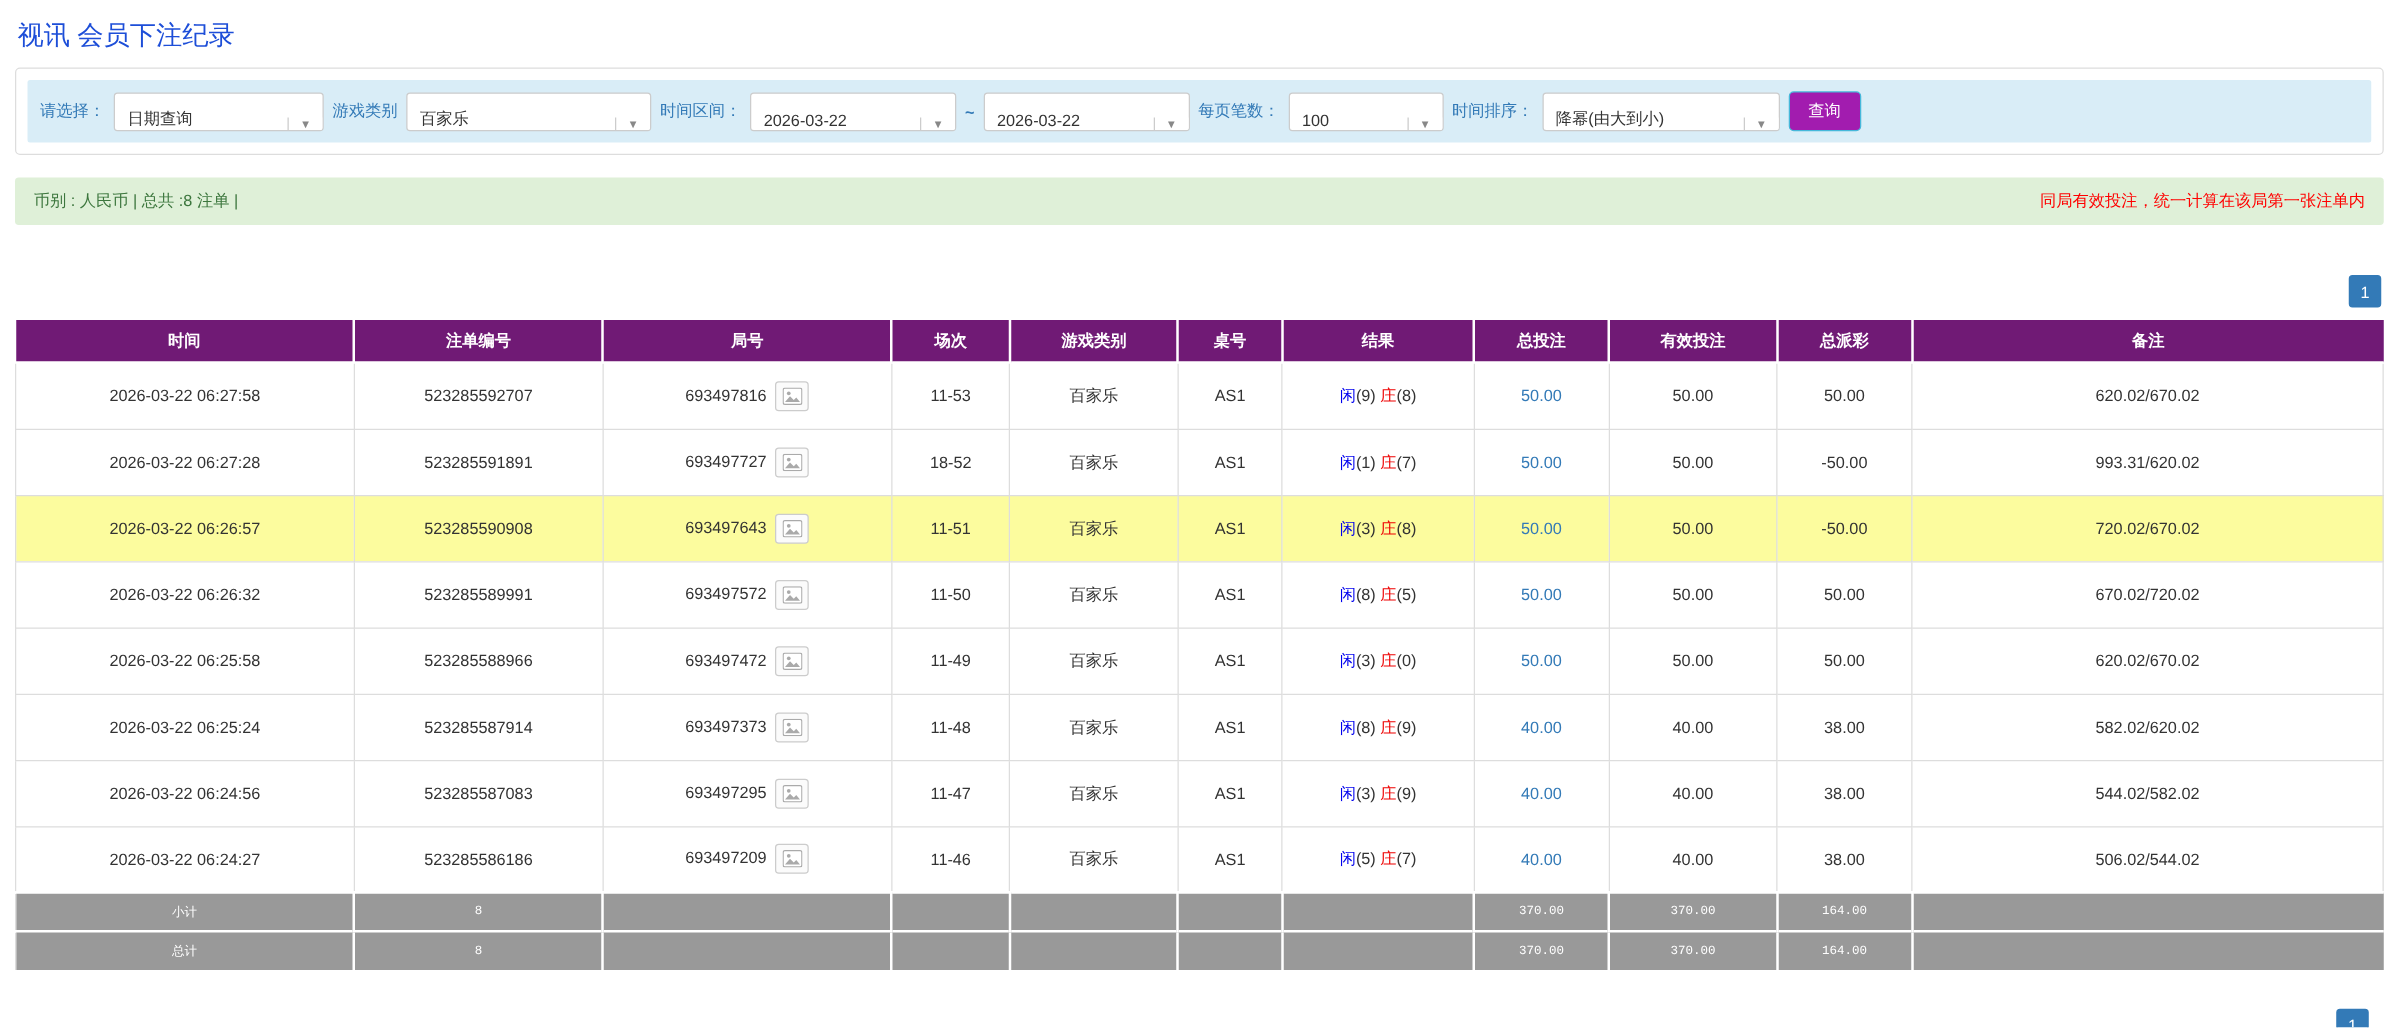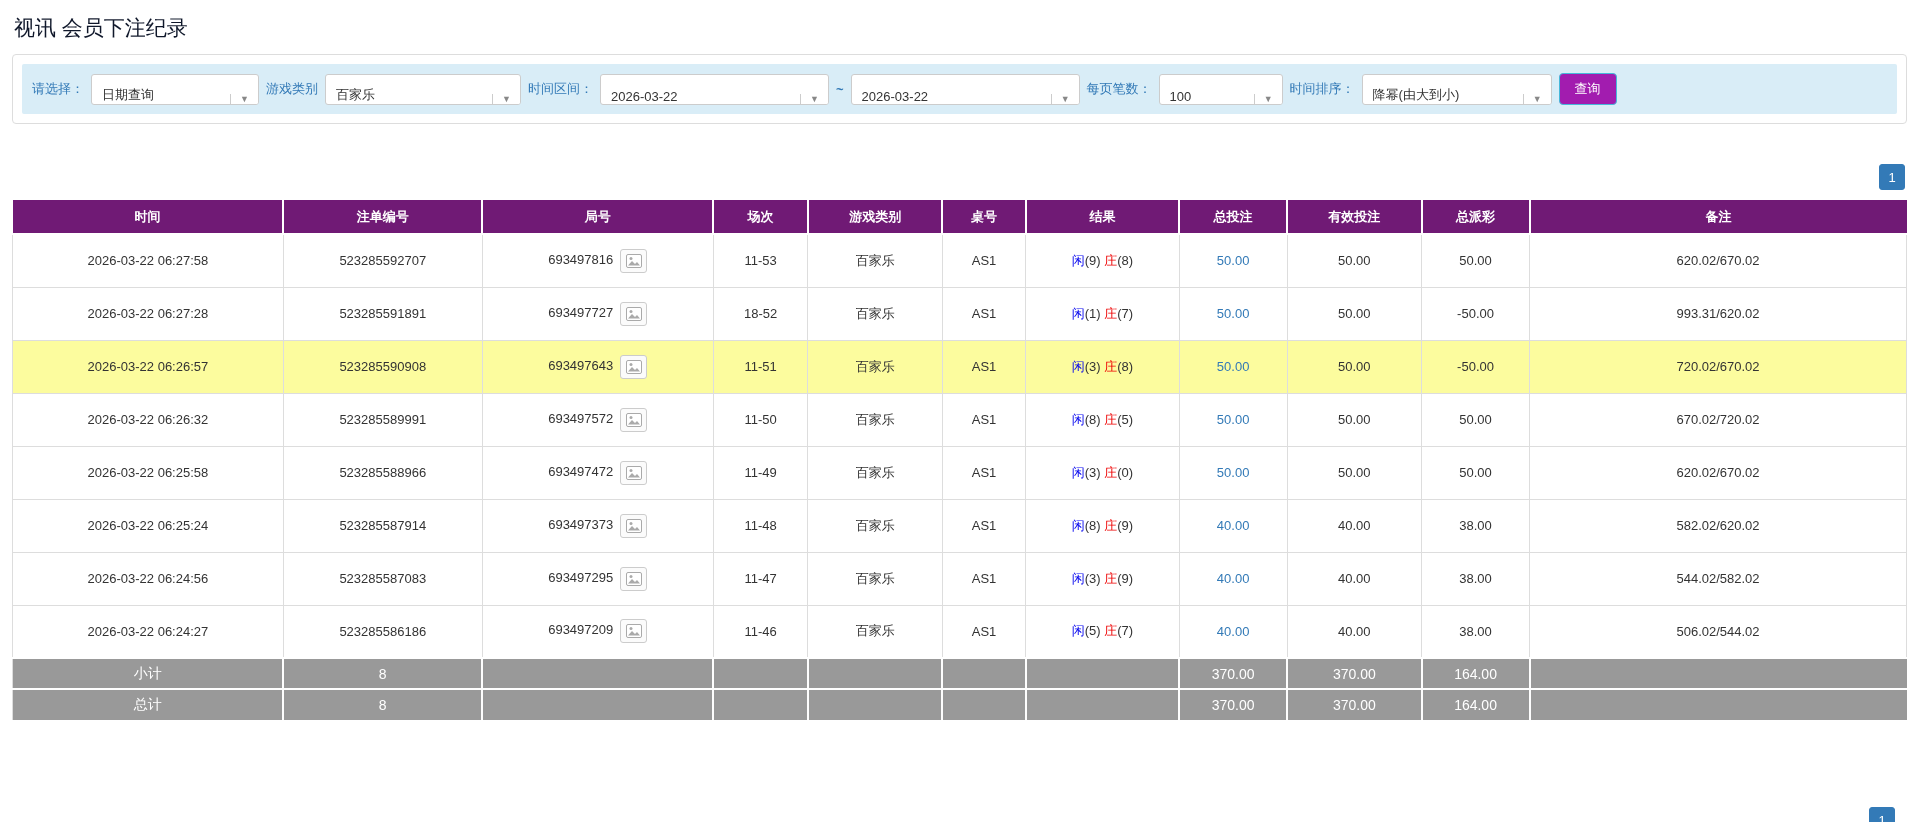--- a/index.html
+++ b/index.html
@@ -1,52 +1,52 @@
 <!DOCTYPE html>
 <html><head>
 <meta charset="utf-8">
 <style>
   * { margin:0; padding:0; box-sizing:border-box; }
   body { font-family: "Liberation Sans", "DejaVu Sans", sans-serif; background:#fff; }
   .page { width:1919px; height:822px; position:relative; overflow:hidden; padding:0 12px; background:#fff; }
 
-  .page-title { font-size:21px; color:#0f172a; font-weight:normal; padding:14px 2px 12px 2px; }
+  .page-title { font-size:21px; color:#1d4ed8; font-weight:normal; padding:14px 2px 12px 2px; }
 
   
   .filter-panel { border:1px solid #ddd; border-radius:4px; padding:9px; background:#fff; }
   .filter-bar { background:#d9edf7; border-radius:2px; padding:9px 10px; display:flex; align-items:center; gap:7px; }
   .f-label { font-size:13px; font-weight:normal; color:#337ab7; white-space:nowrap; }
   .tilde { font-size:13px; color:#337ab7; font-weight:bold; }
   .sel { display:inline-flex; align-items:flex-end; background:#fff; border:1px solid #ccc; border-radius:3px; height:31px; overflow:hidden; cursor:pointer; }
   .sel .sel-text { flex:1; display:flex; align-items:center; padding:0 10px; font-size:13px; color:#333; white-space:nowrap; overflow:hidden; }
   .sel .sel-caret { width:28px; border-left:1px solid #ccc; display:flex; align-items:center; justify-content:center; color:#888; font-size:9px; background:#fff; }
   .w-select { width:168px; }
   .w-game { width:196px; }
-  .w-date { width:229px; }
+  .w-date { width:165px; }
   .w-size { width:124px; }
   .w-sort { width:190px; }
   .btn-search { height:32px; padding:0 15px; background:#a21caf; border:1px solid #46b8da; color:#fff; border-radius:4px; font-size:13px; cursor:pointer; font-family:inherit; }
 
   
   .summary-bar { margin-top:18px; background:#dff0d8; border-radius:3px; padding:0 15px; height:38px; display:flex; align-items:center; justify-content:space-between; }
   .summary-left { font-size:13px; color:#3c763d; }
   .summary-right { font-size:13px; color:#ff0000; }
 
   
   .pagination-top { margin:40px 2px 8px 0; text-align:right; }
   .page-btn { display:inline-block; min-width:26px; height:26px; line-height:26px; text-align:center; background:#337ab7; border:1px solid #337ab7; color:#fff; font-size:13px; border-radius:3px; cursor:pointer; }
   .pagination-bottom { position:absolute; right:24px; bottom:-11px; }
 
   
   table.bet-table { width:100%; border-collapse:collapse; table-layout:fixed; margin-top:10px; }
   .bet-table th { background:#701a75; color:#fff; font-size:13px; font-weight:bold; height:34px; border-right:2px solid #fff; border-bottom:2px solid #fff; text-align:center; }
   .bet-table th:last-child { border-right:none; }
   .bet-table tbody td { height:53px; text-align:center; font-size:13px; color:#333; border:1px solid #ddd; background:#fff; }
   .bet-table tbody tr.highlight td { background:#fcfc9e; }
-  .bet-table .tfoot td { background:#999; color:#fff; font-size:14px; height:31px; text-align:center; border-right:2px solid #fff; border-top:2px solid #fff; border-bottom:none; }
+  .bet-table .tfoot td { background:#999; color:#fff; font-size:10px; height:31px; text-align:center; border-right:2px solid #fff; border-top:2px solid #fff; border-bottom:none;font-family:Liberation Mono, monospace; }
   .bet-table .tfoot td:last-child { border-right:none; }
 
   .player { color:#0000ee; }
   .banker { color:#ee0000; }
   .res-num { color:#333; }
   .bet-link { color:#337ab7; text-decoration:none; cursor:pointer; }
   .neg { color:#e60000; }
   .img-btn { display:inline-flex; align-items:center; justify-content:center; width:27px; height:24px; border:1px solid #ccc; border-radius:3px; background:#fbfbfb; margin-left:7px; vertical-align:middle; cursor:pointer; }
 </style>
 </head>
@@ -90,20 +90,24 @@
       <span class="f-label">时间排序：</span>
       <div class="sel w-sort">
         <span class="sel-text">降幂(由大到小)</span>
         <span class="sel-caret">▼</span>
       </div>
 
       <button class="btn-search">查询</button>
     </div>
   </div>
 
+  <div class="summary-bar">
+    <span class="summary-left">币别 : 人民币 | 总共 :8 注单 |</span>
+    <span class="summary-right">同局有效投注，统一计算在该局第一张注单内</span>
+  </div>
 
   <div class="pagination-top">
     <span class="page-btn">1</span>
   </div>
 
   <table class="bet-table">
     <colgroup>
         <col style="width: 14.3%;">
         <col style="width: 10.5%;">
         <col style="width: 12.2%;">

